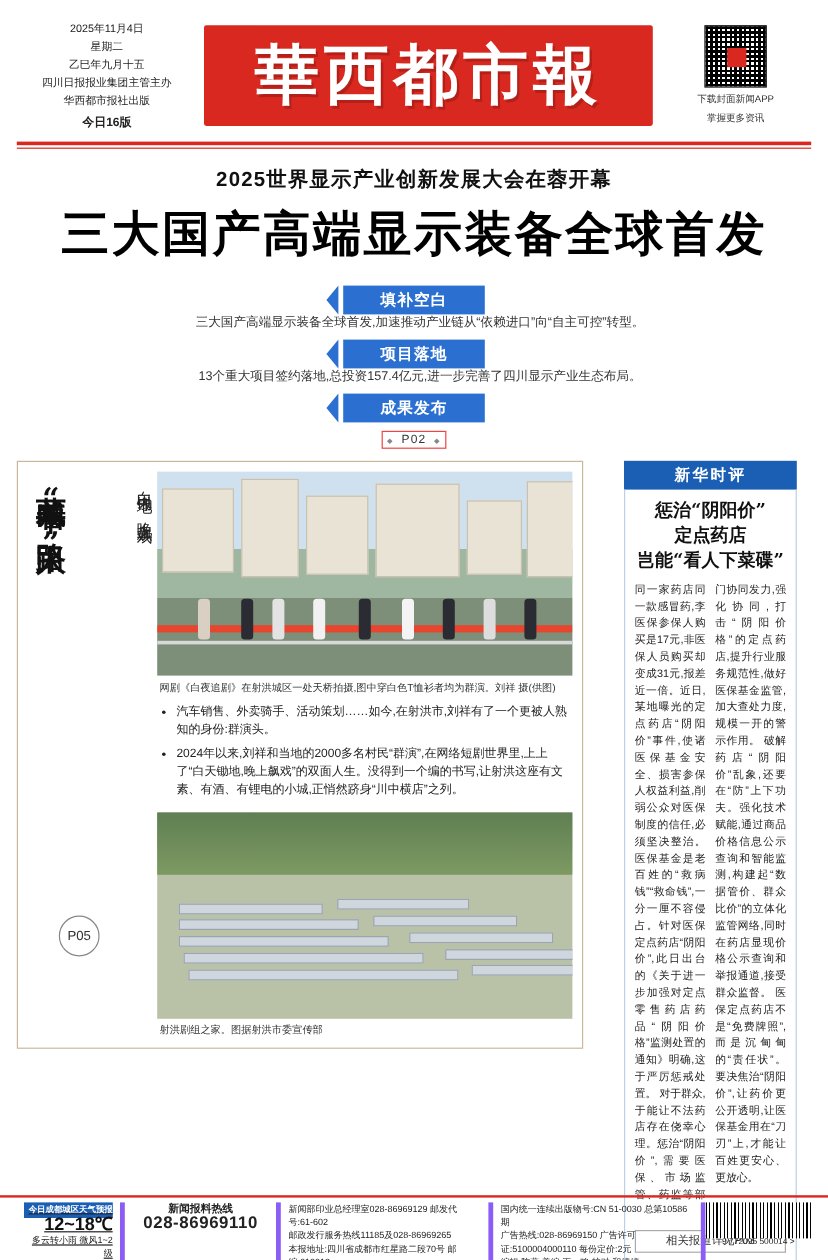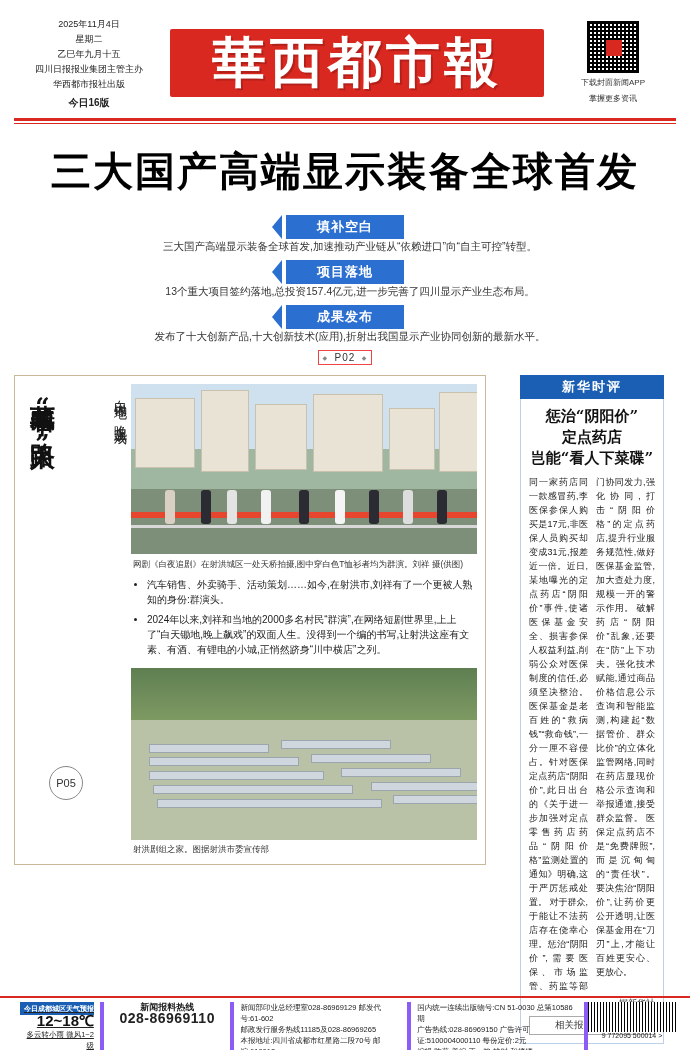--- a/index.html
+++ b/index.html
@@ -14,21 +14,21 @@
   }
   .page { width:690px; height:1050px; position:relative; padding: 0 14px; }
 
   
   .masthead { display:flex; align-items:center; padding-top:14px; height:112px; }
   .mast-left { width:150px; text-align:center; font-size:9px; line-height:15px; color:#222; }
   .mast-left .today { font-weight:bold; font-size:10px; margin-top:3px;}
   .mast-logo {
     flex:1; margin:0 6px;
     background:#d9281f;
-    height:68px;
+    height:84px;
     display:flex; align-items:center; justify-content:center;
     border-radius:2px;
     position:relative;
     overflow:hidden;
   }
   .mast-logo .logo-text {
     font-family:"DejaVu Serif", serif;
     font-weight:bold;
     color:#fff;
     font-size:54px;
@@ -115,21 +115,21 @@
     height:330px;
     margin-left:4px;
   }
   .vsub {
     writing-mode: vertical-rl;
     text-orientation: upright;
     font-size:13px; color:#222; letter-spacing:2px;
     position:absolute; right:2px; top:6px; height:150px;
   }
   .p05 {
-    position:absolute; bottom:56px; left:26px;
+    position:absolute; bottom:68px; left:26px;
     width:34px;height:34px;border-radius:50%;
     border:1px solid #888; color:#333; font-size:11px;
     display:flex;align-items:center;justify-content:center;
   }
   .feature-body { flex:1; display:flex; flex-direction:column; }
 
   .photo-top {
     height:170px; width:100%;
     background: linear-gradient(#cfe0ef 0 38%, #9fb6a0 38% 62%, #7d8f78 62% 100%);
     position:relative; overflow:hidden;
@@ -235,35 +235,35 @@
     <div class="mast-right">
       <div class="qr"></div>
       <div class="cap">下载封面新闻APP</div>
       <div class="cap">掌握更多资讯</div>
     </div>
   </div>
   <div class="rule-red"></div>
   <div class="rule-thin"></div>
 
   <div class="lead">
+    <div class="kicker">2025世界显示产业创新发展大会在蓉开幕</div>
     <div class="title">三大国产高端显示装备全球首发</div>
   </div>
 
   <div class="bullets">
     <div class="brow">
       <div class="btag">填补空白</div>
       <div class="btext">三大国产高端显示装备全球首发,加速推动产业链从“依赖进口”向“自主可控”转型。</div>
     </div>
     <div class="brow">
       <div class="btag">项目落地</div>
       <div class="btext">13个重大项目签约落地,总投资157.4亿元,进一步完善了四川显示产业生态布局。</div>
     </div>
     <div class="brow">
       <div class="btag">成果发布</div>
-      <div class="btext">发布了十大创新产品,十大创新技术(应用),折射出我国显示产业协同创新的最新水平。</div>
     </div>
     <div class="page-ref">
       <div class="pref-box">P02</div>
     </div>
   </div>
 
   <div class="main">
 
     <div class="col-left">
       <div class="feature">

